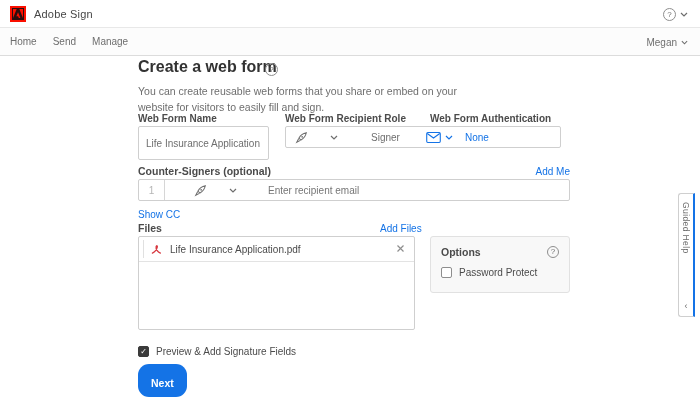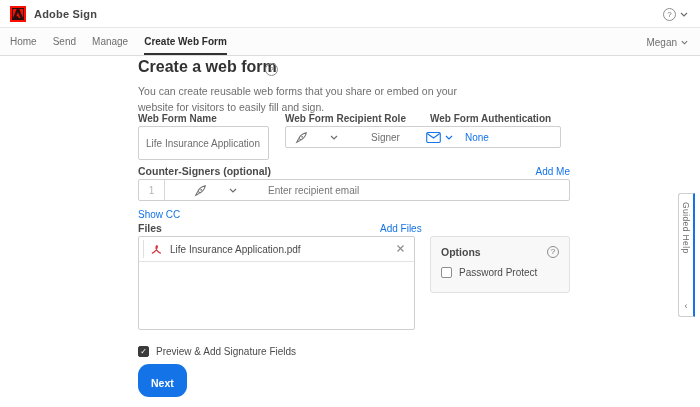--- a/index.html
+++ b/index.html
@@ -2,21 +2,21 @@
 <html><head>
 <meta charset="utf-8">
 <style>
   * { margin:0; padding:0; box-sizing:border-box; }
   body { font-family:"Liberation Sans","DejaVu Sans",sans-serif; background:#fff; }
   #screen { position:relative; width:700px; height:407px; background:#fff; overflow:hidden; color:#4b4b4b; }
 
   
   .topbar { position:absolute; top:0; left:0; width:700px; height:28px; background:#fff; border-bottom:1px solid #e8e8e8; display:flex; align-items:center; }
   .logo-box { width:16px; height:16px; margin-left:10px; background:#2b0d0d; border:2px solid #fa0f00; display:flex; align-items:center; justify-content:center; }
-  .brand { margin-left:8px; font-size:11px; font-weight:bold; color:#464646; letter-spacing:.2px; }
+  .brand { margin-left:8px; font-size:11px; font-weight:normal; color:#464646; letter-spacing:.2px; }
   .topbar-right { position:absolute; right:12px; top:0; height:28px; display:flex; align-items:center; gap:4px; }
   .help-circle { width:13px; height:13px; border:1px solid #8e8e8e; border-radius:50%; font-size:8px; line-height:11px; text-align:center; color:#6e6e6e; display:inline-block; }
 
   
   .navbar { position:absolute; top:28px; left:0; width:700px; height:28px; background:#fcfcfc; border-bottom:1px solid #dcdcdc; display:flex; align-items:stretch; }
   .nav-item { position:relative; display:flex; align-items:center; font-size:10px; color:#6e6e6e; margin-left:16px; cursor:pointer; }
   .nav-item:first-child { margin-left:10px; }
   .nav-item.active { color:#2c2c2c; font-weight:bold; }
   .nav-item.active::after { content:""; position:absolute; left:0; right:0; bottom:0; height:2px; background:#323232; }
   .nav-user { position:absolute; right:12px; top:0; height:28px; display:flex; align-items:center; gap:4px; font-size:10px; color:#6e6e6e; cursor:pointer; }
@@ -96,21 +96,20 @@
       <svg class="chev" width="8" height="5" viewBox="0 0 8 5">
           <polyline points="1,1 4,4 7,1" fill="none" stroke="#6e6e6e" stroke-width="1.2"></polyline>
         </svg>
     </span>
   </div>
 
   <div class="navbar">
     <span class="nav-item">Home</span>
     <span class="nav-item">Send</span>
     <span class="nav-item">Manage</span>
-    <span class="nav-item active">Create Web Form</span>
     <span class="nav-user">
       <span>Megan</span>
       <svg class="chev" width="7" height="5" viewBox="0 0 8 5">
           <polyline points="1,1 4,4 7,1" fill="none" stroke="#6e6e6e" stroke-width="1.2"></polyline>
         </svg>
     </span>
   </div>
 
   <div class="page-title">Create a web form</div>
   <span class="help-circle title-help">?</span>

